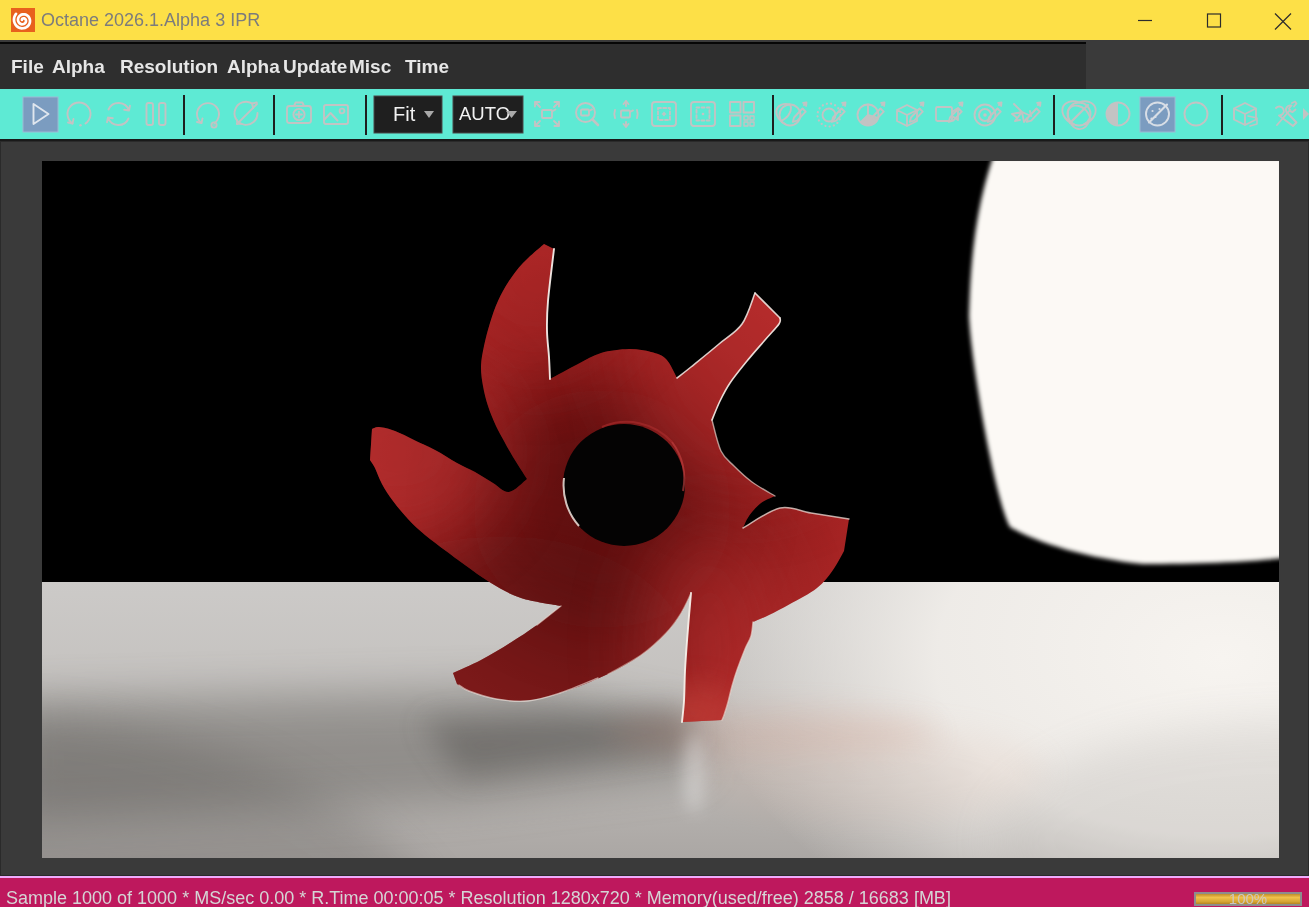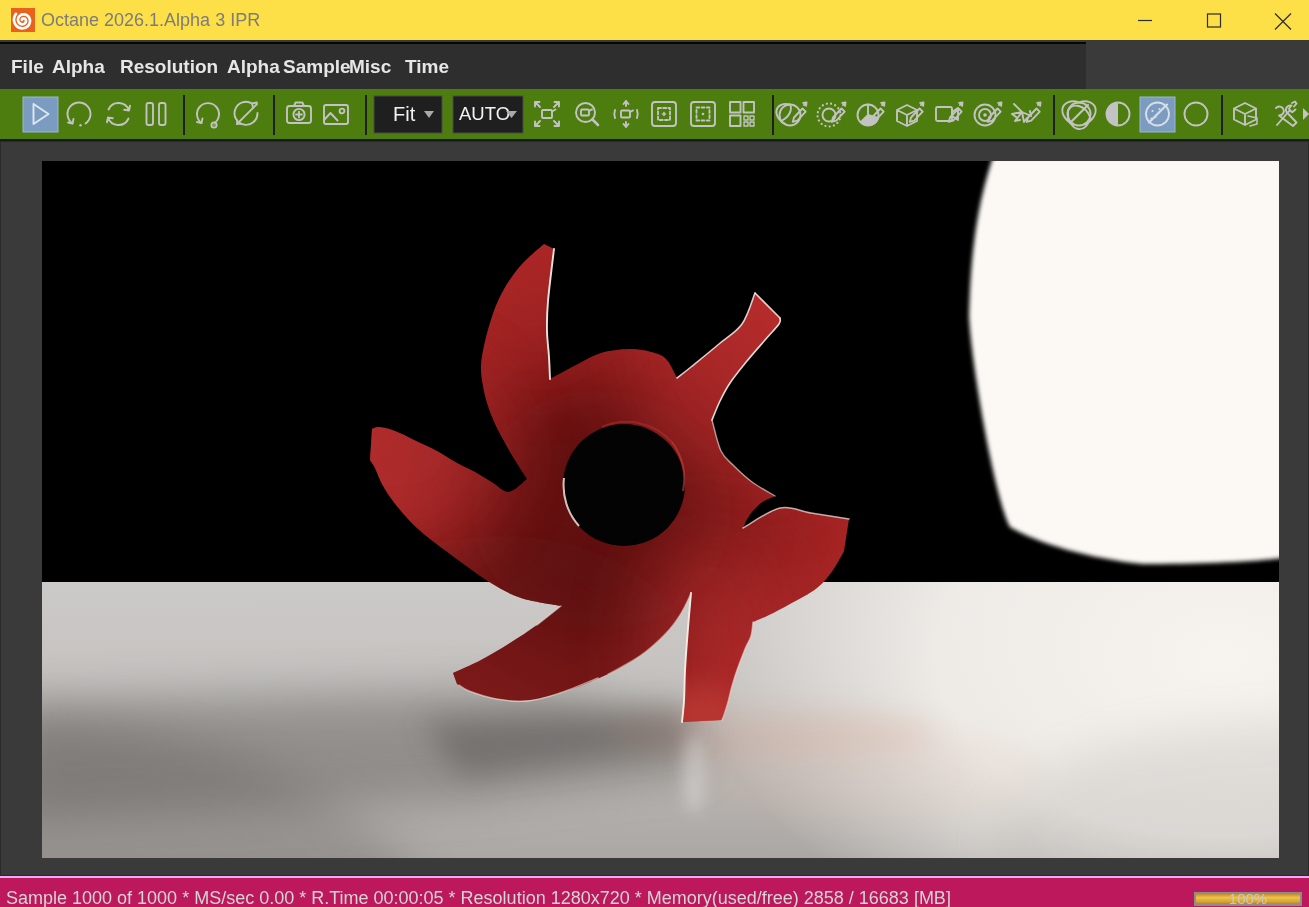--- a/index.html
+++ b/index.html
@@ -3,21 +3,21 @@
 <meta charset="utf-8">
 <style>
   html,body{margin:0;padding:0;width:1309px;height:907px;overflow:hidden;
     font-family:"Liberation Sans",sans-serif;background:#3a3a3a;}
   .abs{position:absolute;}
   #titlebar{position:absolute;left:0;top:0;width:1309px;height:40px;background:#fde047;}
   #title-text{position:absolute;left:41px;top:10px;font-size:18px;color:#7c7c7c;}
   #menubar{position:absolute;left:0;top:42px;width:1086px;height:47px;background:#2e2e2e;
     border-top:2px solid #060606;box-sizing:border-box;font-weight:bold;}
   .mi{position:absolute;top:12px;font-size:19px;color:#e6e6e6;}
-  #toolbar{position:absolute;left:0;top:89px;width:1309px;height:52px;background:#4d7c0f;border-bottom:2px solid #191919;box-sizing:border-box;}
+  #toolbar{position:absolute;left:0;top:89px;width:1309px;height:52px;background:#5eead4;border-bottom:2px solid #191919;box-sizing:border-box;}
   #viewport{position:absolute;left:0;top:141px;width:1309px;height:735px;background:#3a3a3a;
     border:1px solid #2a2a2a;box-sizing:border-box;}
   #statusbar{position:absolute;left:0;top:876px;width:1309px;height:43px;background:#be185d;
     border-top:2px solid #f0abfc;box-sizing:border-box;}
   #status-text{position:absolute;left:6px;top:10px;font-size:18px;color:#d5d5d5;white-space:nowrap;}
   #render{position:absolute;left:41px;top:19px;width:1237px;height:697px;}
 </style>
 </head>
 <body>
   <div id="titlebar">
@@ -32,21 +32,21 @@
         <rect x="77.5" y="14" width="13" height="13"></rect>
         <path d="M 145 13.5 L 161 29.5 M 161 13.5 L 145 29.5"></path>
       </g>
     </svg>
   </div>
   <div id="menubar">
     <div class="mi" style="left:11px">File</div>
     <div class="mi" style="left:52px">Alpha</div>
     <div class="mi" style="left:120px">Resolution</div>
     <div class="mi" style="left:227px">Alpha</div>
-    <div class="mi" style="left:283px">Sample</div>
+    <div class="mi" style="left:283px">Update</div>
     <div class="mi" style="left:349px">Misc</div>
     <div class="mi" style="left:405px">Time</div>
   </div>
   <div id="toolbar">
     <svg class="abs" style="left:0;top:0" width="1309" height="52" viewBox="0 0 1309 52">
       <rect x="183" y="6" width="2" height="40" fill="#1f1f1f"></rect>
       <rect x="273" y="6" width="2" height="40" fill="#1f1f1f"></rect>
       <rect x="365" y="6" width="2" height="40" fill="#1f1f1f"></rect>
       <rect x="772" y="6" width="2" height="40" fill="#1f1f1f"></rect>
       <rect x="1053" y="6" width="2" height="40" fill="#1f1f1f"></rect>

